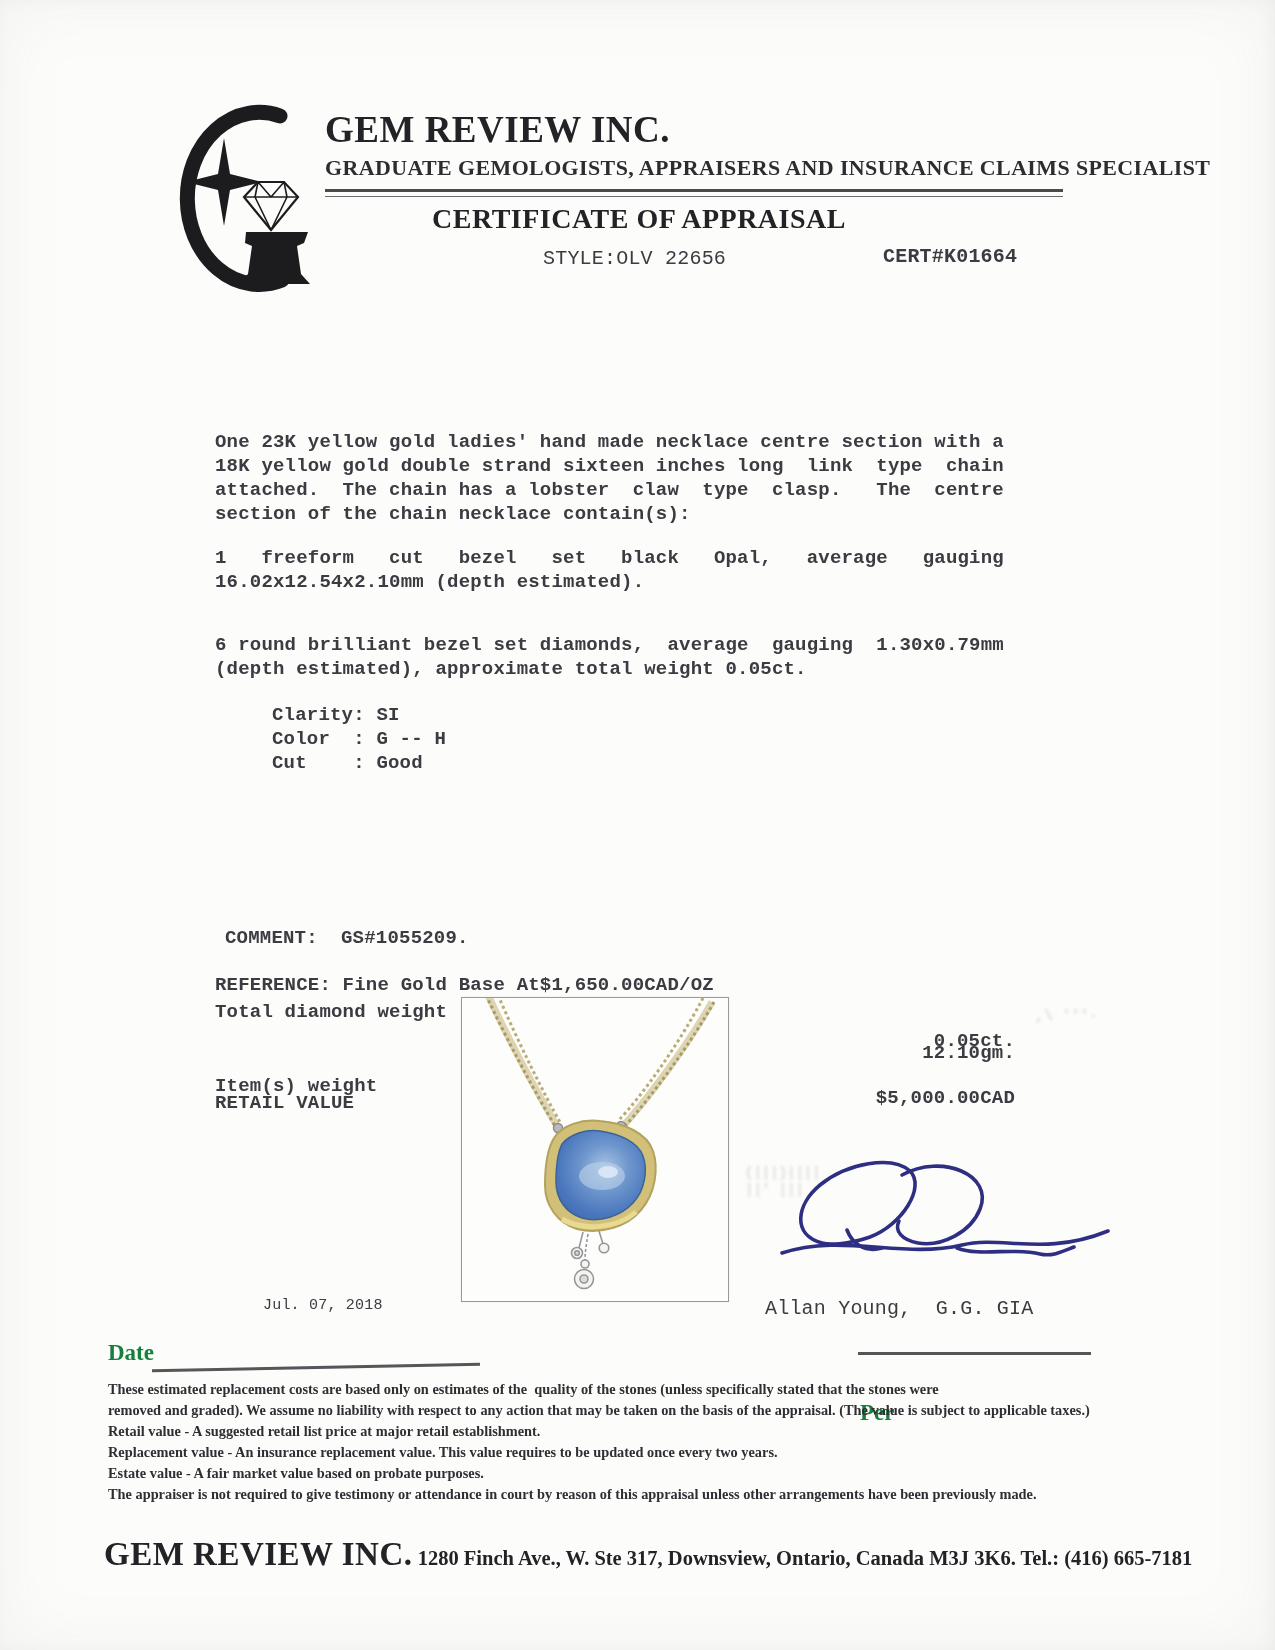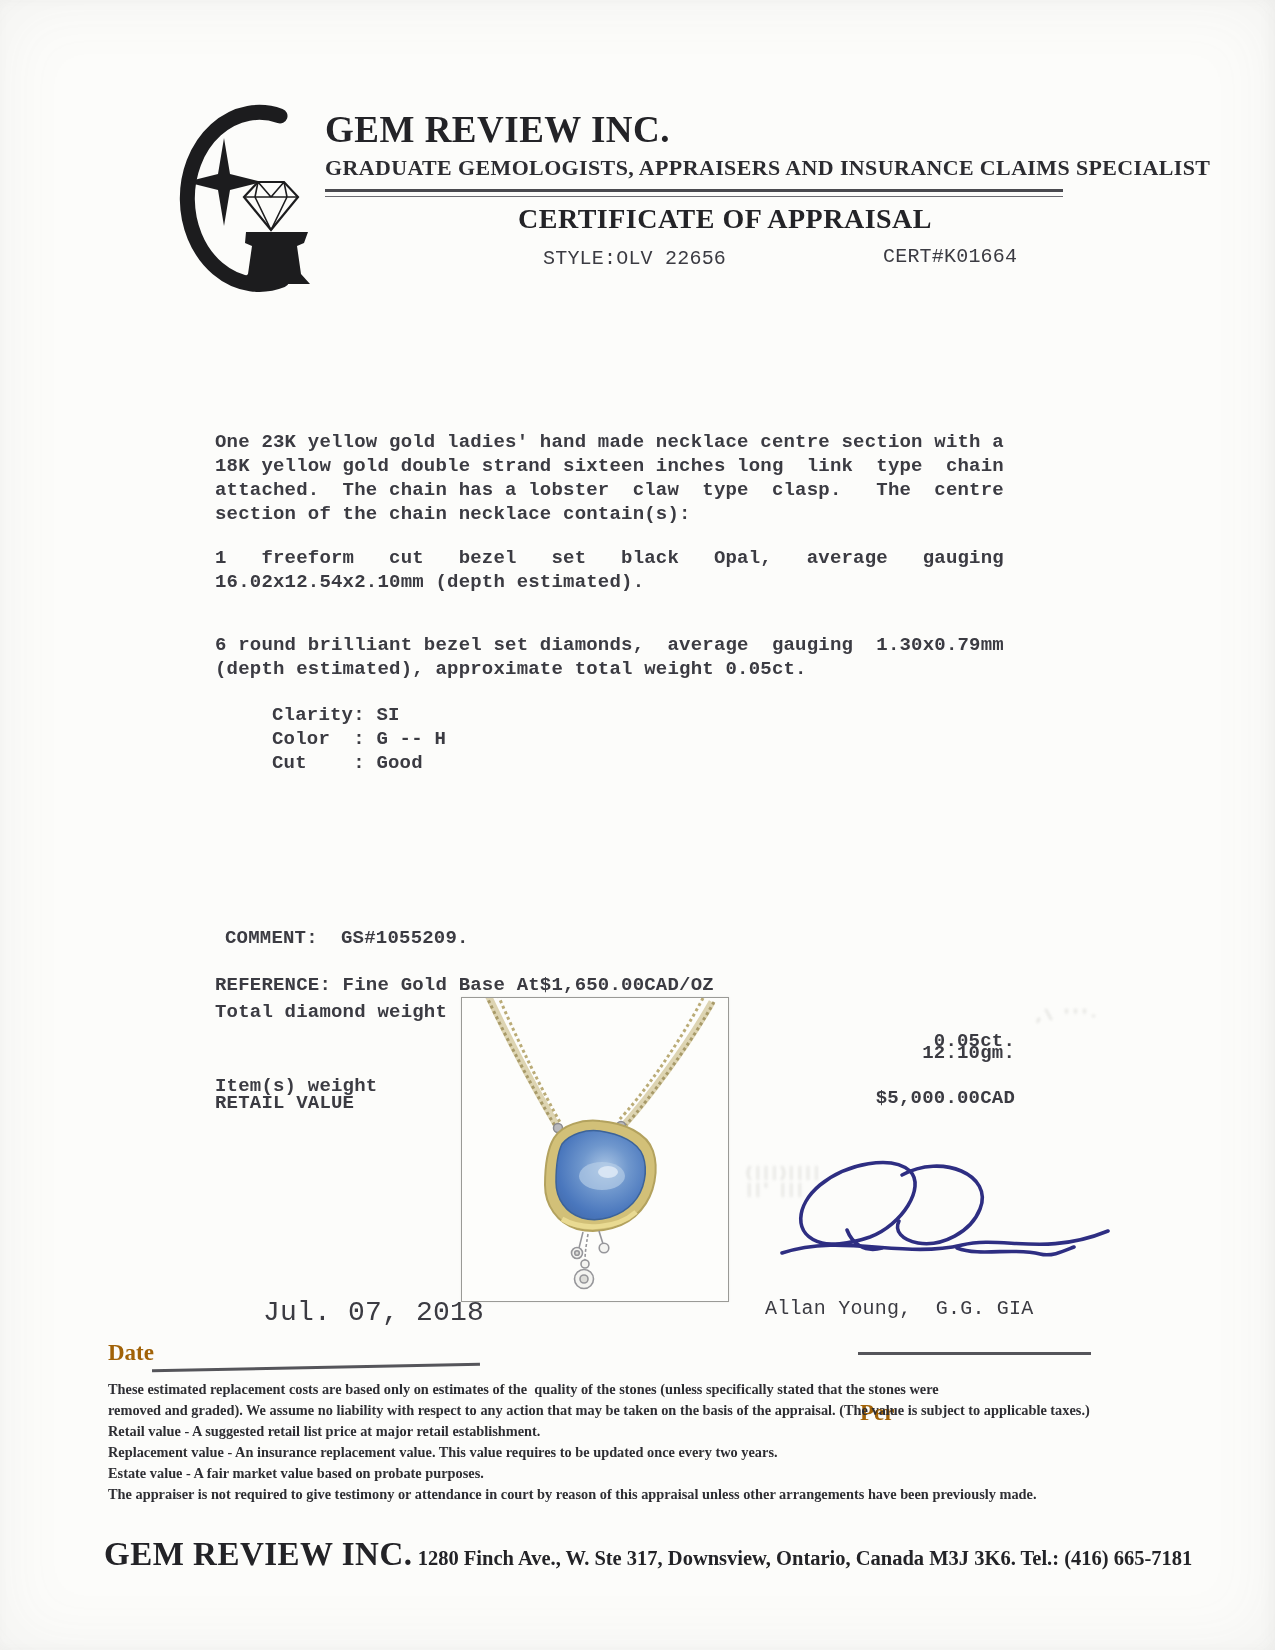--- a/index.html
+++ b/index.html
@@ -15,28 +15,28 @@
   }
   .type-body { font-size:19px; line-height:24px;font-weight:bold; }
   .company-name {
     font-size:37px; font-weight:bold; color:#232327; letter-spacing:0.5px;
   }
   .tagline {
     font-size:21.5px; font-weight:bold; color:#2c2c31; letter-spacing:0.4px;
     transform:scaleX(1.02); transform-origin:left;
   }
   .header-rule { border-top:3px solid #4a4a4f; border-bottom:1.5px solid #6a6a70; height:4px; }
-  .cert-title { font-size:28px; font-weight:bold; color:#232327; letter-spacing:0.5px; text-align:right; }
+  .cert-title { font-size:28px; font-weight:bold; color:#232327; letter-spacing:0.5px; text-align:left; }
   .style-cert { font-size:20px; }
   .value-cell { text-align:right; }
   .photo-frame {
     border:1.5px solid #9a9a96; background:#fdfdfb;
     box-shadow:0 0 2px rgba(0,0,0,0.08);
   }
-  .sig-label { font-size:23px; font-weight:bold; color:#a16207; }
+  .sig-label { font-size:23px; font-weight:bold; color:#15803d; }
   .sig-line { background:#55555a; height:3px; }
   .disclaimer {
     font-size:15.5px; font-weight:bold; line-height:21px; color:#2e2e33;
     white-space:pre; transform:scaleX(0.925); transform-origin:left top;
   }
   .footer-company { font-size:33px; font-weight:bold; color:#232327; letter-spacing:0.5px; }
   .footer-address { font-size:20.5px; font-weight:bold; color:#232327; }
   .scan-edge {
     position:absolute; inset:0; pointer-events:none;
     box-shadow:inset 0 0 70px rgba(120,120,115,0.07), inset -4px 0 14px rgba(120,120,115,0.06);
@@ -62,21 +62,21 @@
 
       <path d="M 88,132 L 150,132 L 146,143 L 139,146 L 143,174 L 152,184 L 80,184 L 90,174 L 94,146 L 87,143 Z" fill="#1c1c1e"></path>
     </svg>
   </div>
 
   <div class="abs company-name" style="left:325px; top:108px;">GEM REVIEW INC.</div>
   <div class="abs tagline" style="left:325px; top:156px;">GRADUATE GEMOLOGISTS, APPRAISERS AND INSURANCE CLAIMS SPECIALIST</div>
   <div class="abs header-rule" style="left:325px; top:189px; width:738px;"></div>
   <div class="abs cert-title" style="left:432px; top:203px; width:500px;">CERTIFICATE OF APPRAISAL</div>
   <div class="abs mono style-cert" style="left:543px; top:247px;">STYLE:OLV 22656</div>
-  <div class="abs mono style-cert" style="left:883px; top:245px;">CERT#K01664</div>
+  <div class="abs mono style-cert" style="left:883px; top:245px;font-weight:bold;">CERT#K01664</div>
 
   <div class="abs mono type-body" style="left:215px; top:430px;">One 23K yellow gold ladies' hand made necklace centre section with a
 18K yellow gold double strand sixteen inches long  link  type  chain
 attached.  The chain has a lobster  claw  type  clasp.   The  centre
 section of the chain necklace contain(s):</div>
   <div class="abs mono type-body" style="left:215px; top:546px;">1   freeform   cut   bezel   set   black   Opal,   average   gauging
 16.02x12.54x2.10mm (depth estimated).</div>
   <div class="abs mono type-body" style="left:215px; top:633px;">6 round brilliant bezel set diamonds,  average  gauging  1.30x0.79mm
 (depth estimated), approximate total weight 0.05ct.</div>
   <div class="abs mono type-body" style="left:272px; top:703px;">Clarity: SI
@@ -150,21 +150,21 @@
       <g stroke="#2e2e82" stroke-width="3.6" fill="none" stroke-linecap="round">
         <path d="M 70,108 C 40,100 44,70 68,50 C 95,28 140,20 158,36 C 174,52 150,90 118,102 C 95,110 76,110 70,108"></path>
         <path d="M 150,40 C 190,18 242,40 228,74 C 219,97 190,112 166,108 C 150,105 142,96 147,86"></path>
         <path d="M 30,118 C 90,98 150,124 210,110 C 250,100 292,122 356,96"></path>
         <path d="M 205,113 C 228,122 262,112 288,119 C 300,122 312,116 322,112"></path>
         <path d="M 95,95 C 100,108 112,118 130,113"></path>
       </g>
     </svg>
   </div>
 
-  <div class="abs mono" style="left:263px; top:1297px; font-size:28px;">Jul. 07, 2018</div>
+  <div class="abs mono" style="left:263px; top:1297px; font-size:15px;">Jul. 07, 2018</div>
   <div class="abs mono" style="left:765px; top:1297px; font-size:20px;">Allan Young,  G.G. GIA</div>
 
   <div class="abs sig-label" style="left:108px; top:1340px;">Date</div>
   <div class="abs sig-line" style="left:152px; top:1366px; width:328px; transform:rotate(-1.1deg);"></div>
   <div class="abs sig-label" style="left:815px; top:1400px;margin-left:45px;">Per</div>
   <div class="abs sig-line" style="left:858px; top:1352px; width:233px; height:2.5px;"></div>
 
   <div class="abs disclaimer" style="left:108px; top:1378px;">These estimated replacement costs are based only on estimates of the  quality of the stones (unless specifically stated that the stones were
 removed and graded). We assume no liability with respect to any action that may be taken on the basis of the appraisal. (The value is subject to applicable taxes.)
 Retail value - A suggested retail list price at major retail establishment.

